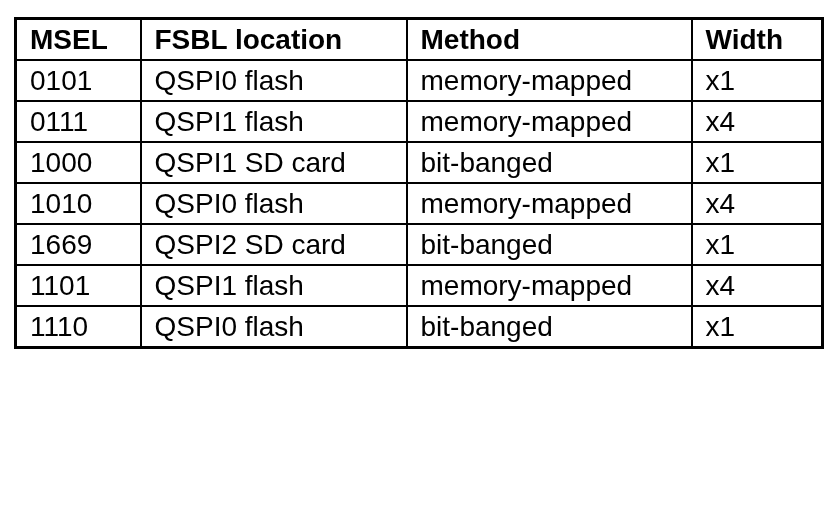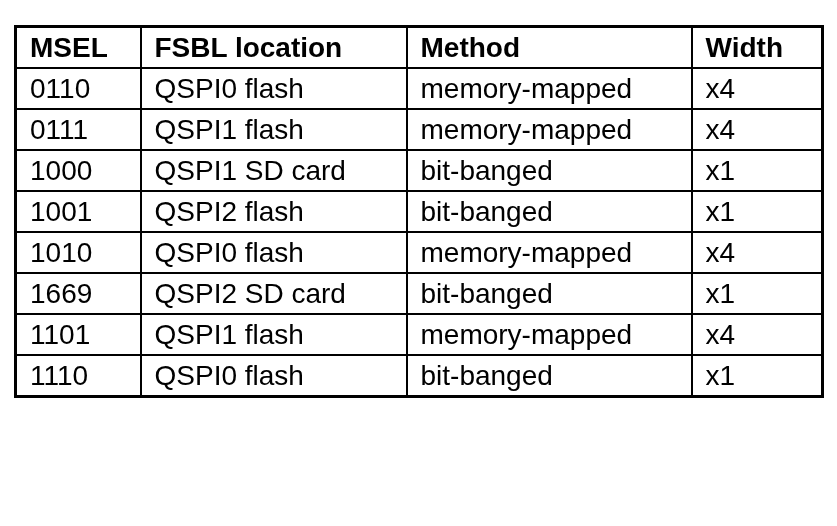--- a/index.html
+++ b/index.html
@@ -7,21 +7,21 @@
     padding: 0;
     width: 837px;
     height: 526px;
     background: #ffffff;
     font-family: "Liberation Sans", sans-serif;
     color: #000000;
   }
   .table-wrap {
     position: absolute;
     left: 14px;
-    top: 25px;
+    top: 17px;
   }
   table.boot-table {
     border-collapse: collapse;
     table-layout: fixed;
     width: 807px;
     background: #ffffff;
     border: 3px solid #000000;
   }
   table.boot-table th,
   table.boot-table td {
@@ -57,40 +57,34 @@
     <thead>
       <tr>
         <th>MSEL</th>
         <th>FSBL location</th>
         <th>Method</th>
         <th>Width</th>
       </tr>
     </thead>
     <tbody>
       <tr>
-        <td>0110</td>
+        <td>0101</td>
         <td>QSPI0 flash</td>
         <td>memory-mapped</td>
-        <td>x4</td>
+        <td>x1</td>
       </tr>
       <tr>
         <td>0111</td>
         <td>QSPI1 flash</td>
         <td>memory-mapped</td>
         <td>x4</td>
       </tr>
       <tr>
         <td>1000</td>
         <td>QSPI1 SD card</td>
-        <td>bit-banged</td>
-        <td>x1</td>
-      </tr>
-      <tr>
-        <td>1001</td>
-        <td>QSPI2 flash</td>
         <td>bit-banged</td>
         <td>x1</td>
       </tr>
       <tr>
         <td>1010</td>
         <td>QSPI0 flash</td>
         <td>memory-mapped</td>
         <td>x4</td>
       </tr>
       <tr>

